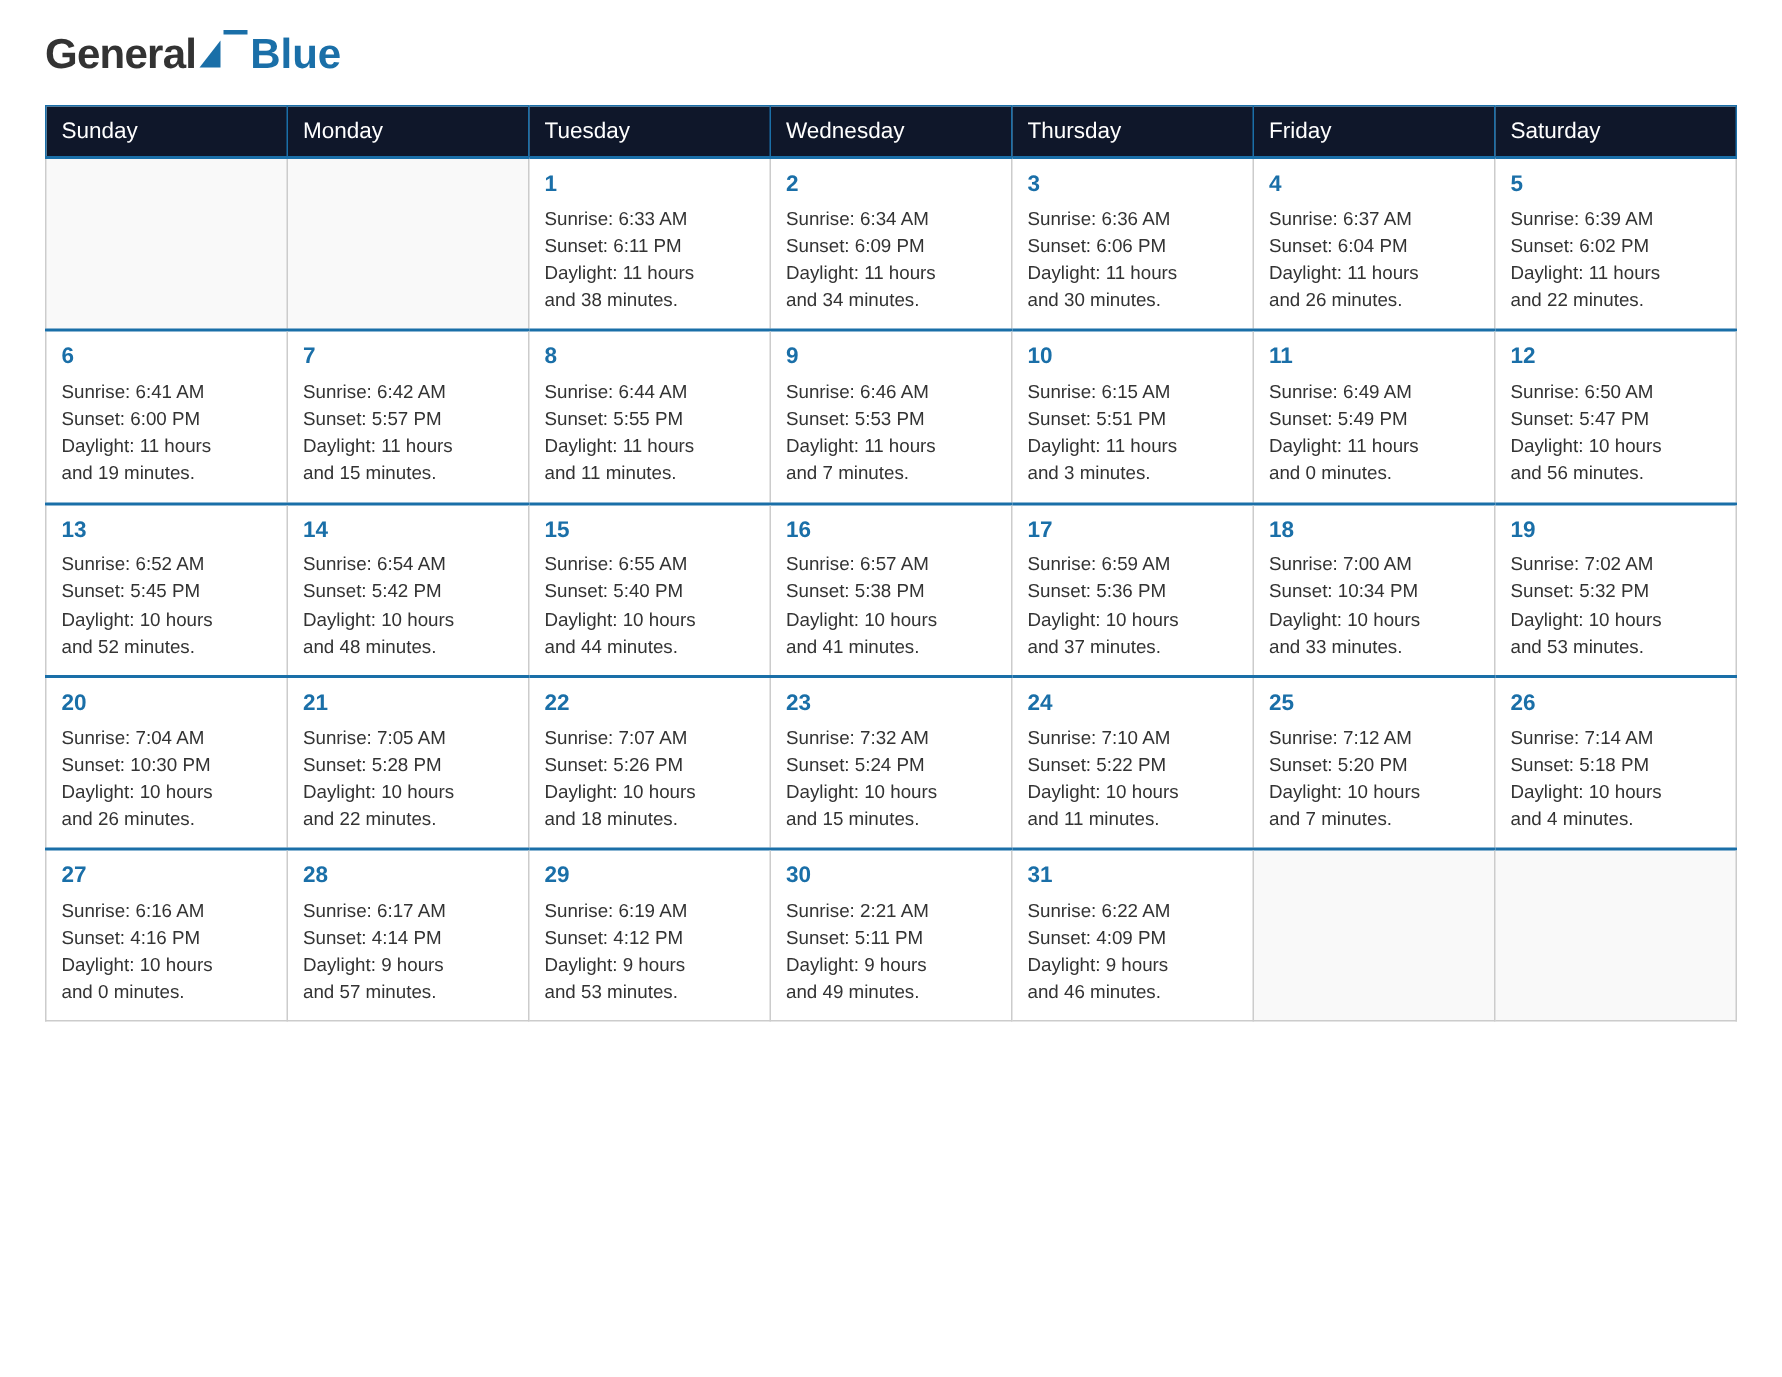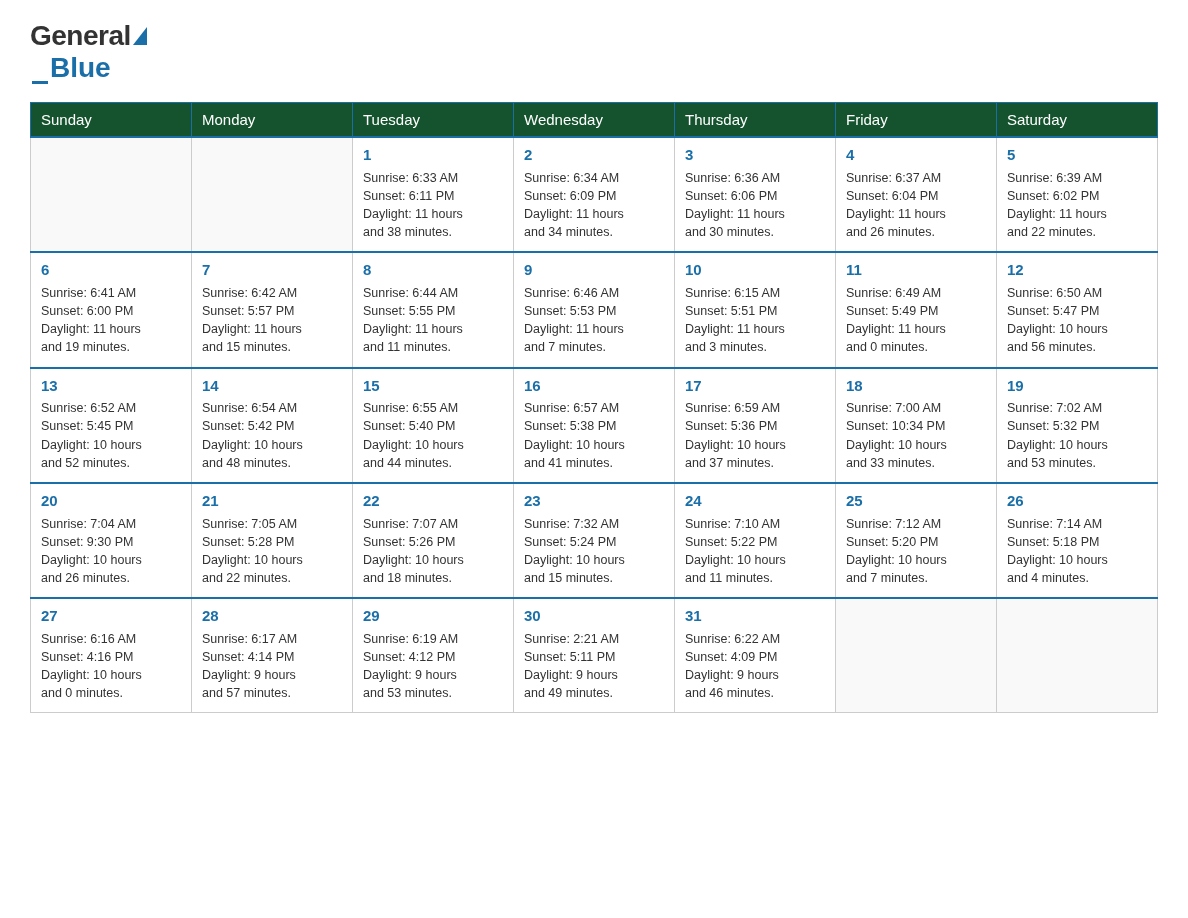--- a/index.html
+++ b/index.html
@@ -11,21 +11,21 @@
       min-height: 918px;
     }
     .header {
       display: flex;
       justify-content: space-between;
       align-items: flex-start;
       margin-bottom: 18px;
     }
     .logo {
       display: flex;
-      flex-direction: column;
+      flex-direction: row;
       align-items: flex-start;
     }
     .logo-top {
       display: flex;
       align-items: center;
     }
     .logo-general {
       font-size: 28px;
       font-weight: bold;
       color: #333;
@@ -58,21 +58,21 @@
       font-size: 22px;
       color: #444;
       margin-top: 4px;
     }
     .calendar-table {
       width: 100%;
       border-collapse: collapse;
       border: 1px solid #aaa;
     }
     .calendar-table th {
-      background-color: #14532d;
+      background-color: #0f172a;
       color: #fff;
       font-size: 15px;
       font-weight: normal;
       padding: 8px 10px;
       text-align: left;
       border: 1px solid #1a6fa8;
     }
     .calendar-table td {
       vertical-align: top;
       padding: 6px 10px 10px 10px;
@@ -103,21 +103,21 @@
   </style>
 </head>
 <body>
 
 <div class="header">
   <div class="logo">
     <div class="logo-top">
       <span class="logo-general">General</span>
       <div class="logo-triangle"></div>
     </div>
-    <div style="display:flex;align-items:flex-end;margin-left:2px;">
+    <div style="display:flex;align-items:flex-start;margin-left:2px;">
       <div style="width:16px;height:3px;background:#1a6fa8;margin-right:0px;"></div>
       <span class="logo-line2">Blue</span>
     </div>
   </div>
   <div class="title-block">
     <div class="month-title"></div>
     <div class="location"></div>
   </div>
 </div>
 
@@ -272,21 +272,21 @@
           <div class="day-info">Sunrise: 7:02 AM</div>
           <div class="day-info">Sunset: 5:32 PM</div>
           <div class="day-info">Daylight: 10 hours</div>
           <div class="day-info">and 53 minutes.</div>
         </td>
       </tr>
       <tr class="week-row">
         <td>
           <span class="day-number">20</span>
           <div class="day-info">Sunrise: 7:04 AM</div>
-          <div class="day-info">Sunset: 9:30 PM</div>
+          <div class="day-info">Sunset: 10:30 PM</div>
           <div class="day-info">Daylight: 10 hours</div>
           <div class="day-info">and 26 minutes.</div>
         </td>
         <td>
           <span class="day-number">21</span>
           <div class="day-info">Sunrise: 7:05 AM</div>
           <div class="day-info">Sunset: 5:28 PM</div>
           <div class="day-info">Daylight: 10 hours</div>
           <div class="day-info">and 22 minutes.</div>
         </td>

